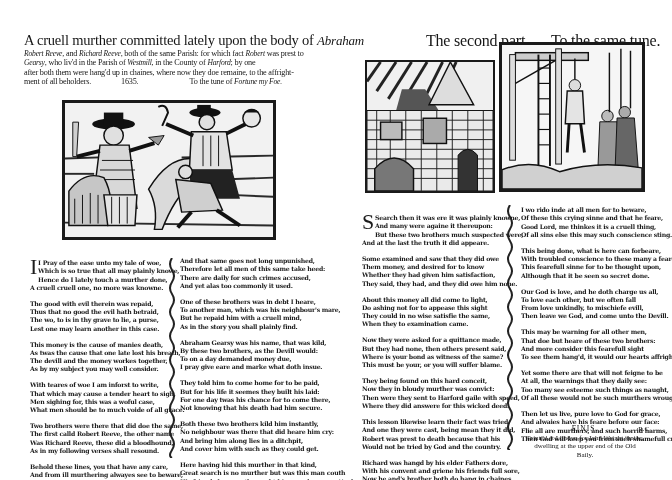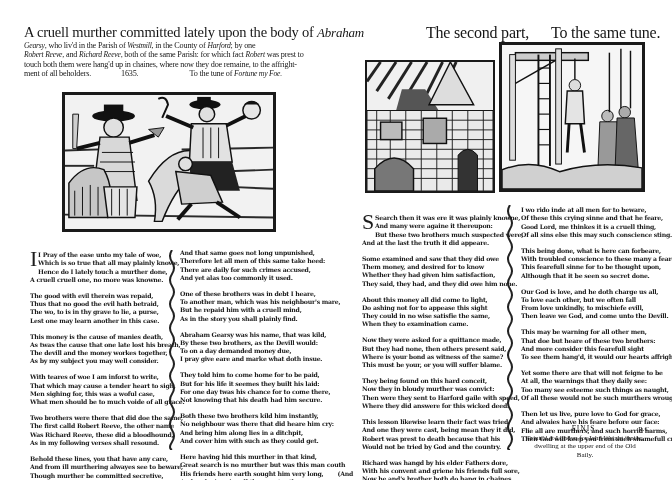--- a/index.html
+++ b/index.html
@@ -1,19 +1,19 @@
 <!DOCTYPE html>
 <html><head>
 <meta charset="utf-8">
 <style>
   * { box-sizing: border-box; margin: 0; padding: 0; }
   html, body { width: 672px; height: 480px; background: #ffffff; overflow: hidden; }
   body { position: relative; font-family: "Liberation Serif", serif; color: #161616; }
 
-  .page { position: absolute; top: 0; height: 396px; }
+  .page { position: absolute; top: 8px; height: 396px; }
   .page-left { left: 0; width: 336px; }
   .page-right { left: 336px; width: 336px; }
 
   
   .title-block { position: absolute; left: 24px; top: 24px; width: 290px; }
   .title-main { font-size: 14.5px; line-height: 16px; letter-spacing: -0.2px; white-space: nowrap; }
   .title-main .ital { font-style: italic; font-size: 13px; }
   .title-sub { font-size: 8.2px; line-height: 9.4px; letter-spacing: -0.2px; }
   .title-sub i { font-size: 7.6px; }
   .tune-line { display: flex; gap: 11px; }
@@ -55,27 +55,27 @@
 
 <div class="page page-left">
 
   <div class="title-block">
     <div class="title-main">
       <span>A cruell murther committed lately upon the body of</span>
       <span class="ital">Abraham</span>
     </div>
     <div class="title-sub">
       <div>
+        <i>Robert Reeve</i><span>, and </span><i>Richard Reeve</i><span>, both of the same Parish: for which fact </span><i>Robert</i><span> was prest to</span>
+      </div>
+      <div>
         <i>Gearsy</i><span>, who liv'd in the Parish of </span><i>Westmill</i><span>, in the County of </span><i>Harford</i><span>; by one</span>
       </div>
       <div>
-        <i>Robert Reeve</i><span>, and </span><i>Richard Reeve</i><span>, both of the same Parish: for which fact </span><i>Robert</i><span> was prest to</span>
-      </div>
-      <div>
-        <span>touch both them were hang'd up in chaines, where now they doe remaine, to the affright-</span>
+        <span>after both them were hang'd up in chaines, where now they doe remaine, to the affright-</span>
       </div>
       <div class="tune-line">
         <span>ment of all beholders.</span>
         <span style="margin-left:19px">1635.</span>
         <span style="margin-left:40px"><span>To the tune of</span> <i>Fortune my Foe.</i></span>
       </div>
     </div>
   </div>
 
   <div class="woodcut wc-murder">

